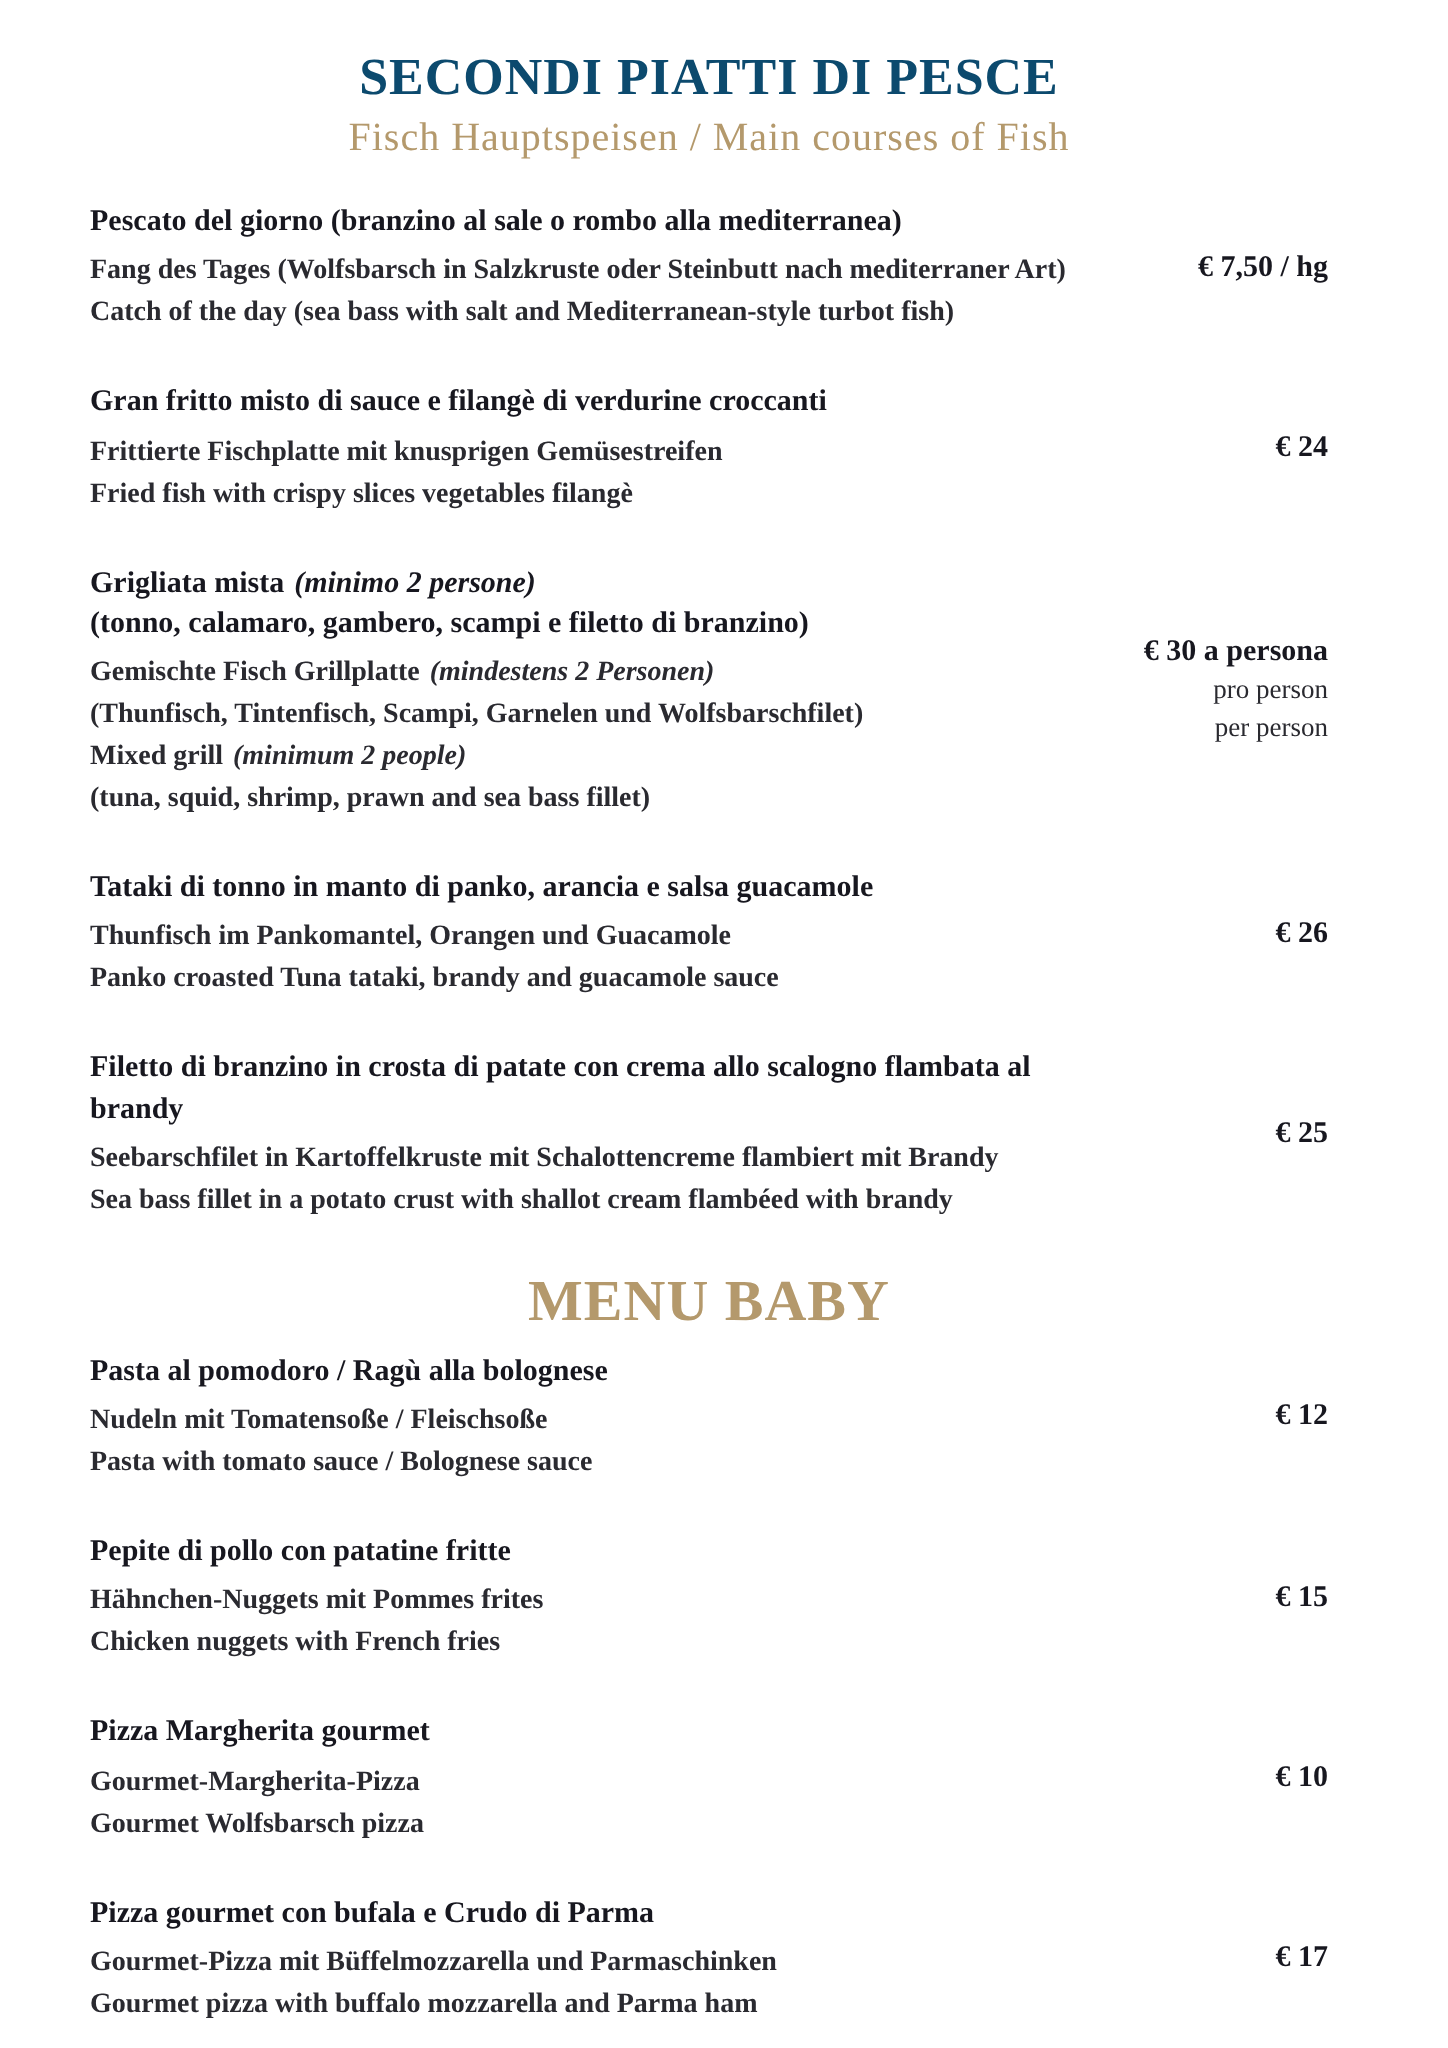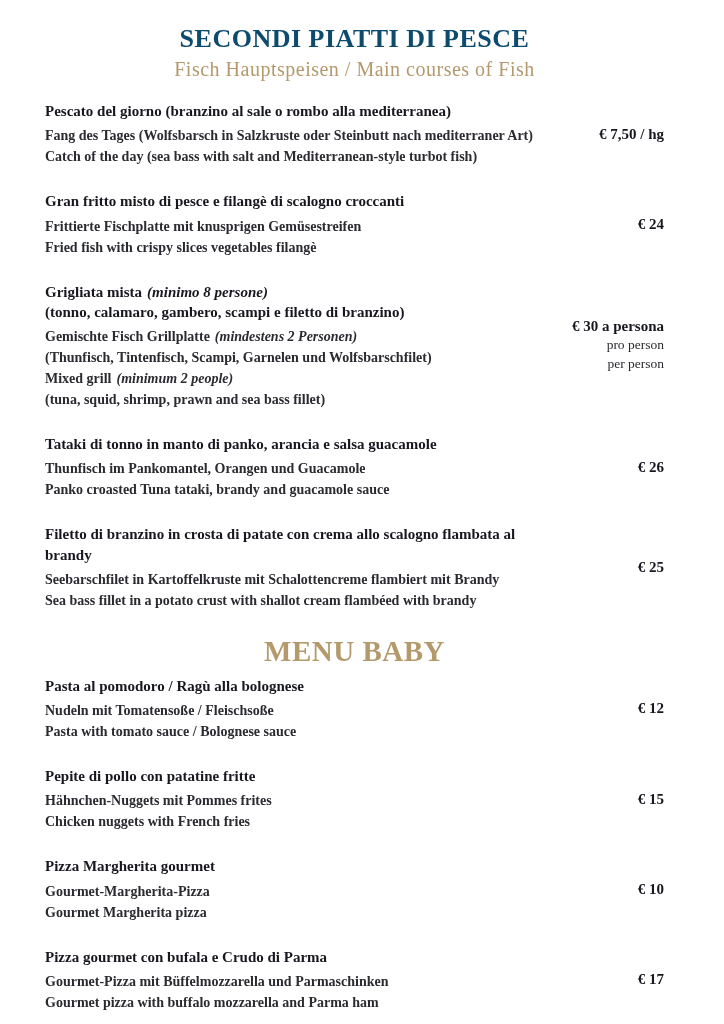--- a/index.html
+++ b/index.html
@@ -89,34 +89,34 @@
           <div class="desc-line">Catch of the day (sea bass with salt and Mediterranean-style turbot fish)</div>
         </div>
       </div>
       <div class="price-block">
         <div class="price">€ 7,50 / hg</div>
       </div>
     </div>
 
     <div class="item">
       <div class="item-left">
-        <div class="item-name">Gran fritto misto di pesce e filangè di scalogno croccanti</div>
+        <div class="item-name">Gran fritto misto di sauce e filangè di verdurine croccanti</div>
         <div class="item-desc">
           <div class="desc-line">Frittierte Fischplatte mit knusprigen Gemüsestreifen</div>
           <div class="desc-line">Fried fish with crispy slices vegetables filangè</div>
         </div>
       </div>
       <div class="price-block">
         <div class="price">€ 24</div>
       </div>
     </div>
 
     <div class="item">
       <div class="item-left">
-        <div class="item-name"><span>Grigliata mista</span><span class="name-note">(minimo 8 persone)</span></div>
+        <div class="item-name"><span>Grigliata mista</span><span class="name-note">(minimo 2 persone)</span></div>
         <div class="item-name">(tonno, calamaro, gambero, scampi e filetto di branzino)</div>
         <div class="item-desc">
           <div class="desc-line"><span>Gemischte Fisch Grillplatte</span><span class="it">(mindestens 2 Personen)</span></div>
           <div class="desc-line">(Thunfisch, Tintenfisch, Scampi, Garnelen und Wolfsbarschfilet)</div>
           <div class="desc-line"><span>Mixed grill</span><span class="it">(minimum 2 people)</span></div>
           <div class="desc-line">(tuna, squid, shrimp, prawn and sea bass fillet)</div>
         </div>
       </div>
       <div class="price-block">
         <div class="price">€ 30 a persona</div>
@@ -181,21 +181,21 @@
       <div class="price-block">
         <div class="price">€ 15</div>
       </div>
     </div>
 
     <div class="item">
       <div class="item-left">
         <div class="item-name">Pizza Margherita gourmet</div>
         <div class="item-desc">
           <div class="desc-line">Gourmet-Margherita-Pizza</div>
-          <div class="desc-line">Gourmet Margherita pizza</div>
+          <div class="desc-line">Gourmet Wolfsbarsch pizza</div>
         </div>
       </div>
       <div class="price-block">
         <div class="price">€ 10</div>
       </div>
     </div>
 
     <div class="item">
       <div class="item-left">
         <div class="item-name">Pizza gourmet con bufala e Crudo di Parma</div>

